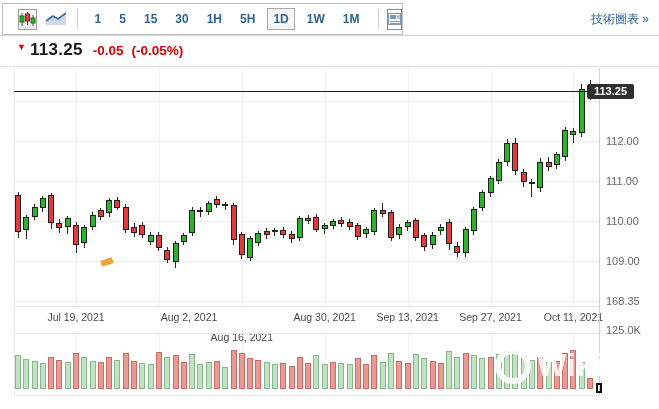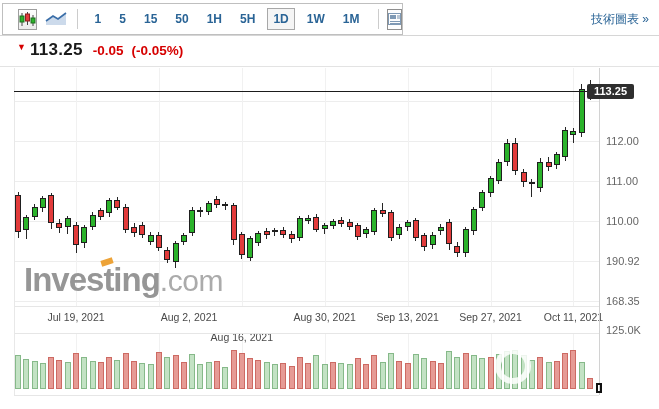--- a/index.html
+++ b/index.html
@@ -79,21 +79,21 @@
       <svg width="22" height="14" viewBox="0 0 22 14">
         <path d="M1,13 L1,9 L8,4 L13,7 L21,1 L21,13 Z" fill="#ccdaeb"></path>
         <path d="M1,9 L8,4 L13,7 L21,1" fill="none" stroke="#3a6ea8" stroke-width="1.6"></path>
       </svg>
     </div>
     <div class="tb-divider"></div>
     <div class="tf-wrap">
         <div class="tf-btn">1</div>
         <div class="tf-btn">5</div>
         <div class="tf-btn">15</div>
-        <div class="tf-btn">50</div>
+        <div class="tf-btn">30</div>
         <div class="tf-btn">1H</div>
         <div class="tf-btn">5H</div>
         <div class="tf-btn sel">1D</div>
         <div class="tf-btn">1W</div>
         <div class="tf-btn">1M</div>
       </div>
     <div class="tb-divider"></div>
     <div class="news-btn">
       <div class="news-glyph">
         <i style="left:1px;top:1px;width:6px;height:4px;"></i>
@@ -120,21 +120,21 @@
   <div id="chart">
       <div class="hgrid" style="left: 14px; top: 34px; width: 585px; height: 1px;"></div>
       <div class="hgrid" style="left: 14px; top: 74px; width: 585px; height: 1px;"></div>
       <div class="hgrid" style="left: 14px; top: 114px; width: 585px; height: 1px;"></div>
       <div class="hgrid" style="left: 14px; top: 154px; width: 585px; height: 1px;"></div>
       <div class="hgrid" style="left: 14px; top: 194px; width: 585px; height: 1px;"></div>
       <div class="hgrid" style="left: 14px; top: 234px; width: 585px; height: 1px;"></div>
       <div class="ylab" style="left: 606px; top: 68px;">112.00</div>
       <div class="ylab" style="left: 606px; top: 108px;">111.00</div>
       <div class="ylab" style="left: 606px; top: 148px;">110.00</div>
-      <div class="ylab" style="left: 606px; top: 188px;">190.92</div>
+      <div class="ylab" style="left: 606px; top: 188px;">109.00</div>
       <div class="ylab" style="left: 606px; top: 228px;">168.35</div>
       <div class="vgrid" style="left: 76.03px; top: 1px; height: 238px;"></div>
       <div class="vgrid" style="left: 76.03px; top: 266px; height: 56px;"></div>
       <div class="xlab" style="left: 40.03px; top: 244px;">Jul 19, 2021</div>
       <div class="vgrid" style="left: 158.93px; top: 1px; height: 238px;"></div>
       <div class="vgrid" style="left: 158.93px; top: 266px; height: 56px;"></div>
       <div class="xlab" style="left: 128px; top: 244px; margin-left: 25px;">Aug 2, 2021</div>
       <div class="vgrid" style="left: 241.83px; top: 1px; height: 238px;"></div>
       <div class="vgrid" style="left: 241.83px; top: 266px; height: 56px;"></div>
       <div class="xlab" style="left: 205.83px; top: 244px; margin-top: 20px;">Aug 16, 2021</div>
@@ -363,21 +363,21 @@
       <div class="wick" style="left: 581.22px; top: 17.2px; height: 52.8px;"></div>
       <div class="body" style="left: 578.72px; top: 22px; height: 44px; background: rgb(43, 179, 43);"></div>
       <div class="vbar" style="left: 578.72px; top: 295.12px; height: 26.88px; background: rgb(195, 226, 196); border: 1px solid rgb(134, 185, 137);"></div>
       <div class="wick" style="left: 589.51px; top: 13.2px; height: 20px;"></div>
       <div class="body" style="left: 587.01px; top: 18.8px; height: 5.2px; background: rgb(226, 59, 59);"></div>
       <div class="vbar" style="left: 587.01px; top: 310.8px; height: 11.2px; background: rgb(230, 155, 149); border: 1px solid rgb(205, 106, 99);"></div>
       <div class="price-line" style="left: 14px; top: 24px; width: 573px;"></div>
       <div class="price-badge" style="left: 587px; top: 17px; width: 47px; height: 15px; line-height: 15px;">113.25</div>
     </div>
 
-  <div class="inv-wm"><span>Investing</span><span class="com">.com</span></div>
   <div class="inv-tick"></div>
 
   <div class="wfx-wm">
     <div class="wfx-ring"></div>
+    <div class="wfx-txt">WikiFX</div>
   </div>
 
   <div class="cursor-art"></div>
 </div>
 
 </body></html>

